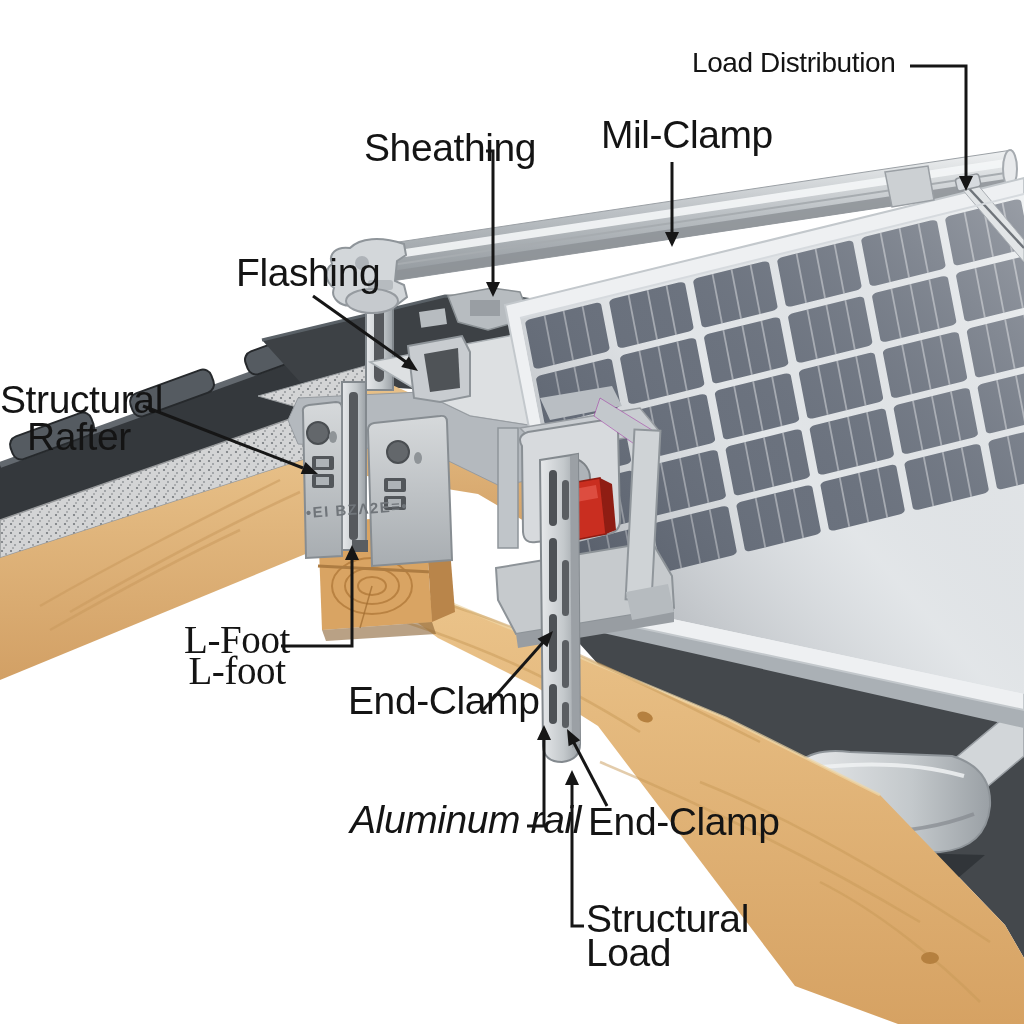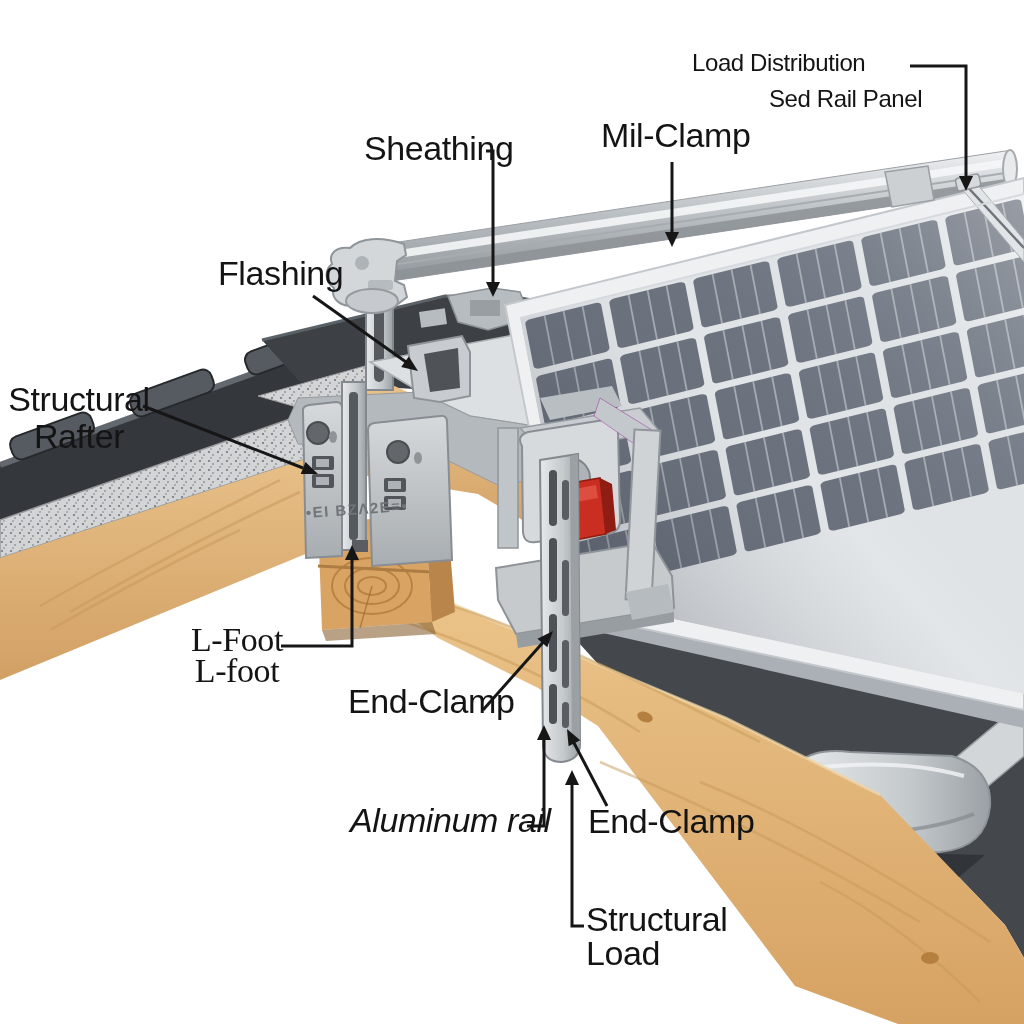--- a/index.html
+++ b/index.html
@@ -1,21 +1,21 @@
 <!DOCTYPE html>
 <html><head>
 <meta charset="utf-8">
 <style>
   html,body{margin:0;padding:0;background:#fff;}
   .stage{position:relative;width:1024px;height:1024px;background:#fff;overflow:hidden;
          font-family:"Liberation Sans",sans-serif;}
   .scene{position:absolute;left:0;top:0;}
-  .lbl{position:absolute;font-weight:500;font-size:34px;line-height:34px;color:#141414;
+  .lbl{position:absolute;font-weight:500;font-size:39px;line-height:34px;color:#141414;
        letter-spacing:-0.4px;white-space:nowrap;}
-  .lbl.big{font-size:24px;}
+  .lbl.big{font-size:28px;}
   .lbl.center{text-align:center;white-space:normal;}
   .lbl div{white-space:nowrap;}
 </style>
 </head>
 <body>
 
 <div class="stage">
 <svg class="scene" width="1024" height="1024" viewBox="0 0 1024 1024">
   <defs>
     <linearGradient id="railG" x1="0" y1="0" x2="0" y2="1">
@@ -357,24 +357,23 @@
     <polygon points="318,474 300.7,474.1 305.5,462.1"></polygon>
     <polygon points="352,545 345,560 359,560"></polygon>
     <polygon points="553,631 547.3,647.3 537.5,638.7"></polygon>
     <polygon points="544,725 537,740 551,740"></polygon>
     <polygon points="567,729 580.2,740.2 568.6,746.2"></polygon>
     <polygon points="572,770 565,785 579,785"></polygon>
   </g>
 </svg>
 
 <div class="lbl big" style="left:692px;top:46px;">Load Distribution</div>
-<div class="lbl big" style="left:769px;top:82px;">Sed Rail Panel</div>
 <div class="lbl" style="left:601px;top:118px;">Mil-Clamp</div>
 <div class="lbl" style="left:364px;top:131px;">Sheathing</div>
-<div class="lbl" style="left:218px;top:256px;">Flashing</div>
+<div class="lbl" style="left:236px;top:256px;">Flashing</div>
 <div class="lbl center" style="left:0px;top:381px;width:158px;line-height:37px;">
   <div>Structural</div>
   <div>Rafter</div>
 </div>
 <div class="lbl center" style="left:176px;top:624px;width:122px;line-height:31px;font-family:Liberation Serif, serif;">
   <div>L-Foot</div>
   <div>L-foot</div>
 </div>
 <div class="lbl center" style="left:348px;top:684px;width:160px;line-height:34px;">
   <div>End-Clamp</div>

